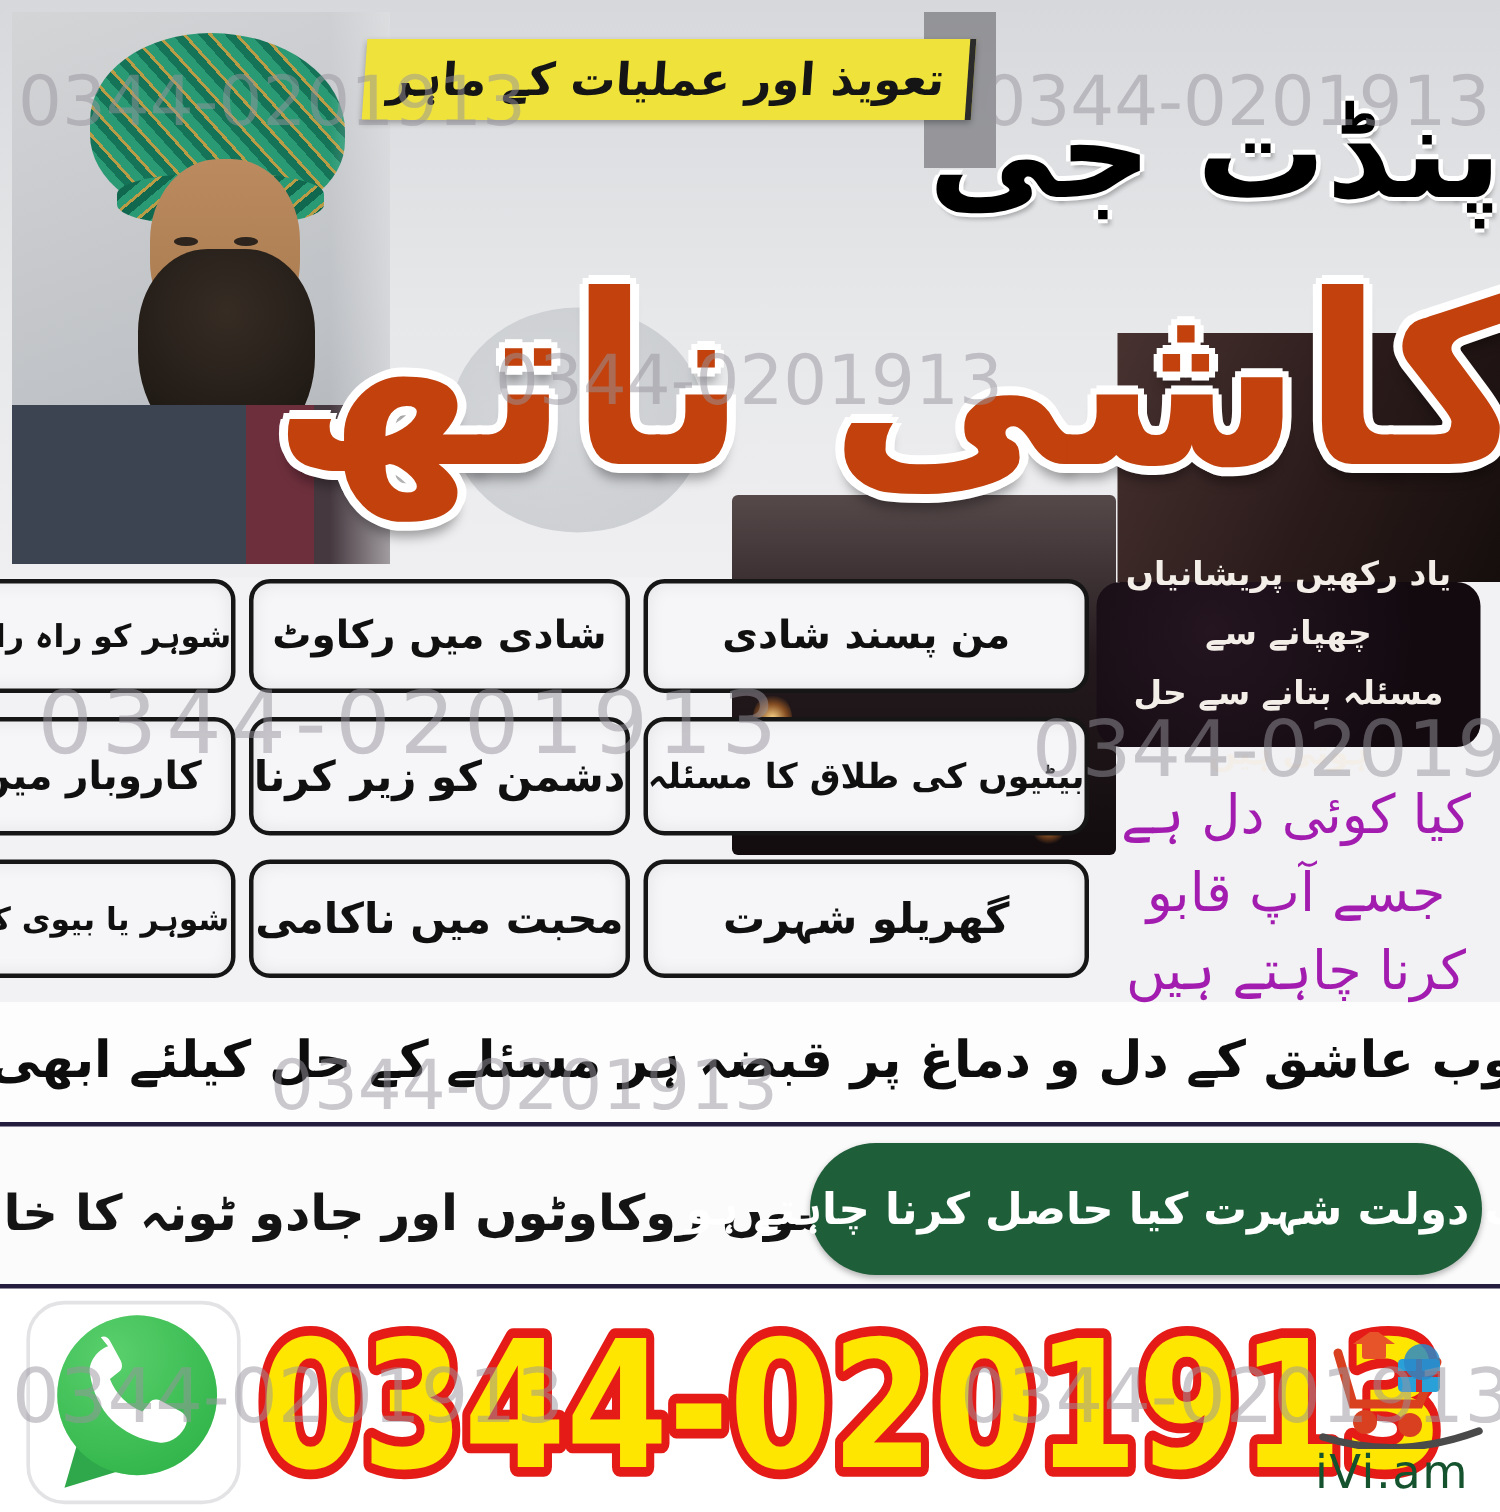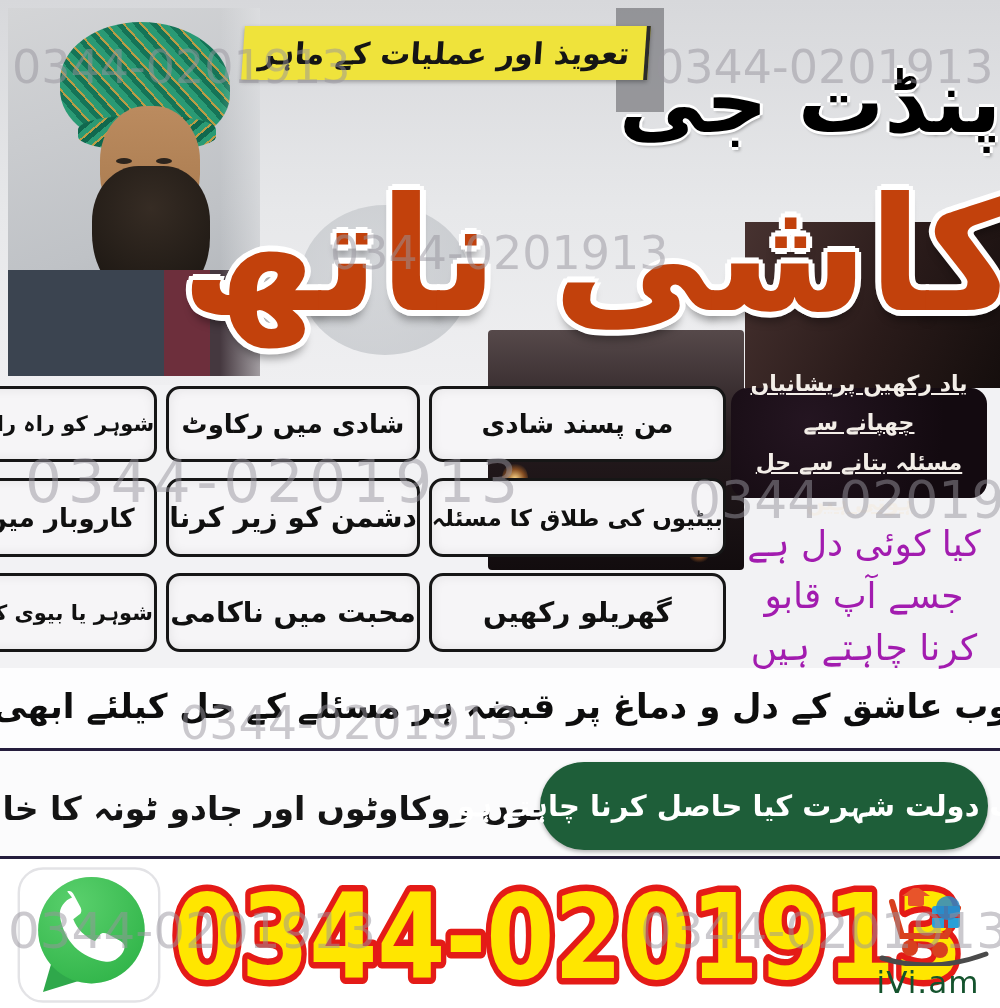--- a/index.html
+++ b/index.html
@@ -73,21 +73,21 @@
        font-weight:bold;color:#101010;font-size:26px;white-space:nowrap;
        box-shadow:inset 0 0 12px rgba(0,0,0,.08);}
   .svc:nth-child(3),.svc:nth-child(9){font-size:21px;}
   .svc:nth-child(4){font-size:23px;}
   .svc:nth-child(5),.svc:nth-child(7),.svc:nth-child(8){font-size:28px;}
 
   
   .notice{position:absolute;left:731px;top:388px;width:256px;height:110px;z-index:3;
           background:radial-gradient(circle at 30% 30%,#241521 0%,#130a10 70%);border-radius:16px;
           color:#f3eee8;direction:rtl;text-align:center;font-size:22px;font-weight:bold;
-          display:flex;flex-direction:column;align-items:center;justify-content:center;line-height:1.8;text-decoration:underline;}
+          display:flex;flex-direction:column;align-items:center;justify-content:center;line-height:1.8;}
 
   
   .heart{position:absolute;left:738px;top:518px;width:252px;height:176px;z-index:3;
          color:#a21caf;direction:rtl;text-align:center;font-size:36px;font-weight:normal;line-height:1.45;}
 
   
   .call-line{position:absolute;left:18px;top:676px;width:964px;height:60px;z-index:3;
              display:flex;align-items:center;justify-content:center;direction:rtl;
              font-size:34px;font-weight:bold;color:#0d0d0d;white-space:nowrap;}
 
@@ -154,21 +154,21 @@
   <div class="title-prefix">پنڈت جی</div>
   <div class="title-name">کاشی ناتھ</div>
 
   <div class="services">
     <div class="svc">من پسند شادی</div>
     <div class="svc">شادی میں رکاوٹ</div>
     <div class="svc">شوہر کو راہ راست پر لانا</div>
     <div class="svc">بیٹیوں کی طلاق کا مسئلہ</div>
     <div class="svc">دشمن کو زیر کرنا</div>
     <div class="svc">کاروبار میں ترقی</div>
-    <div class="svc">گھریلو رکھیں</div>
+    <div class="svc">گھریلو شہرت</div>
     <div class="svc">محبت میں ناکامی</div>
     <div class="svc">شوہر یا بیوی کو تابع کرنا</div>
   </div>
 
   <div class="notice">
     <span>یاد رکھیں پریشانیاں چھپانے سے</span>
     <span>مسئلہ بتانے سے حل ہوتی ہیں</span>
   </div>
 
   <div class="heart">

